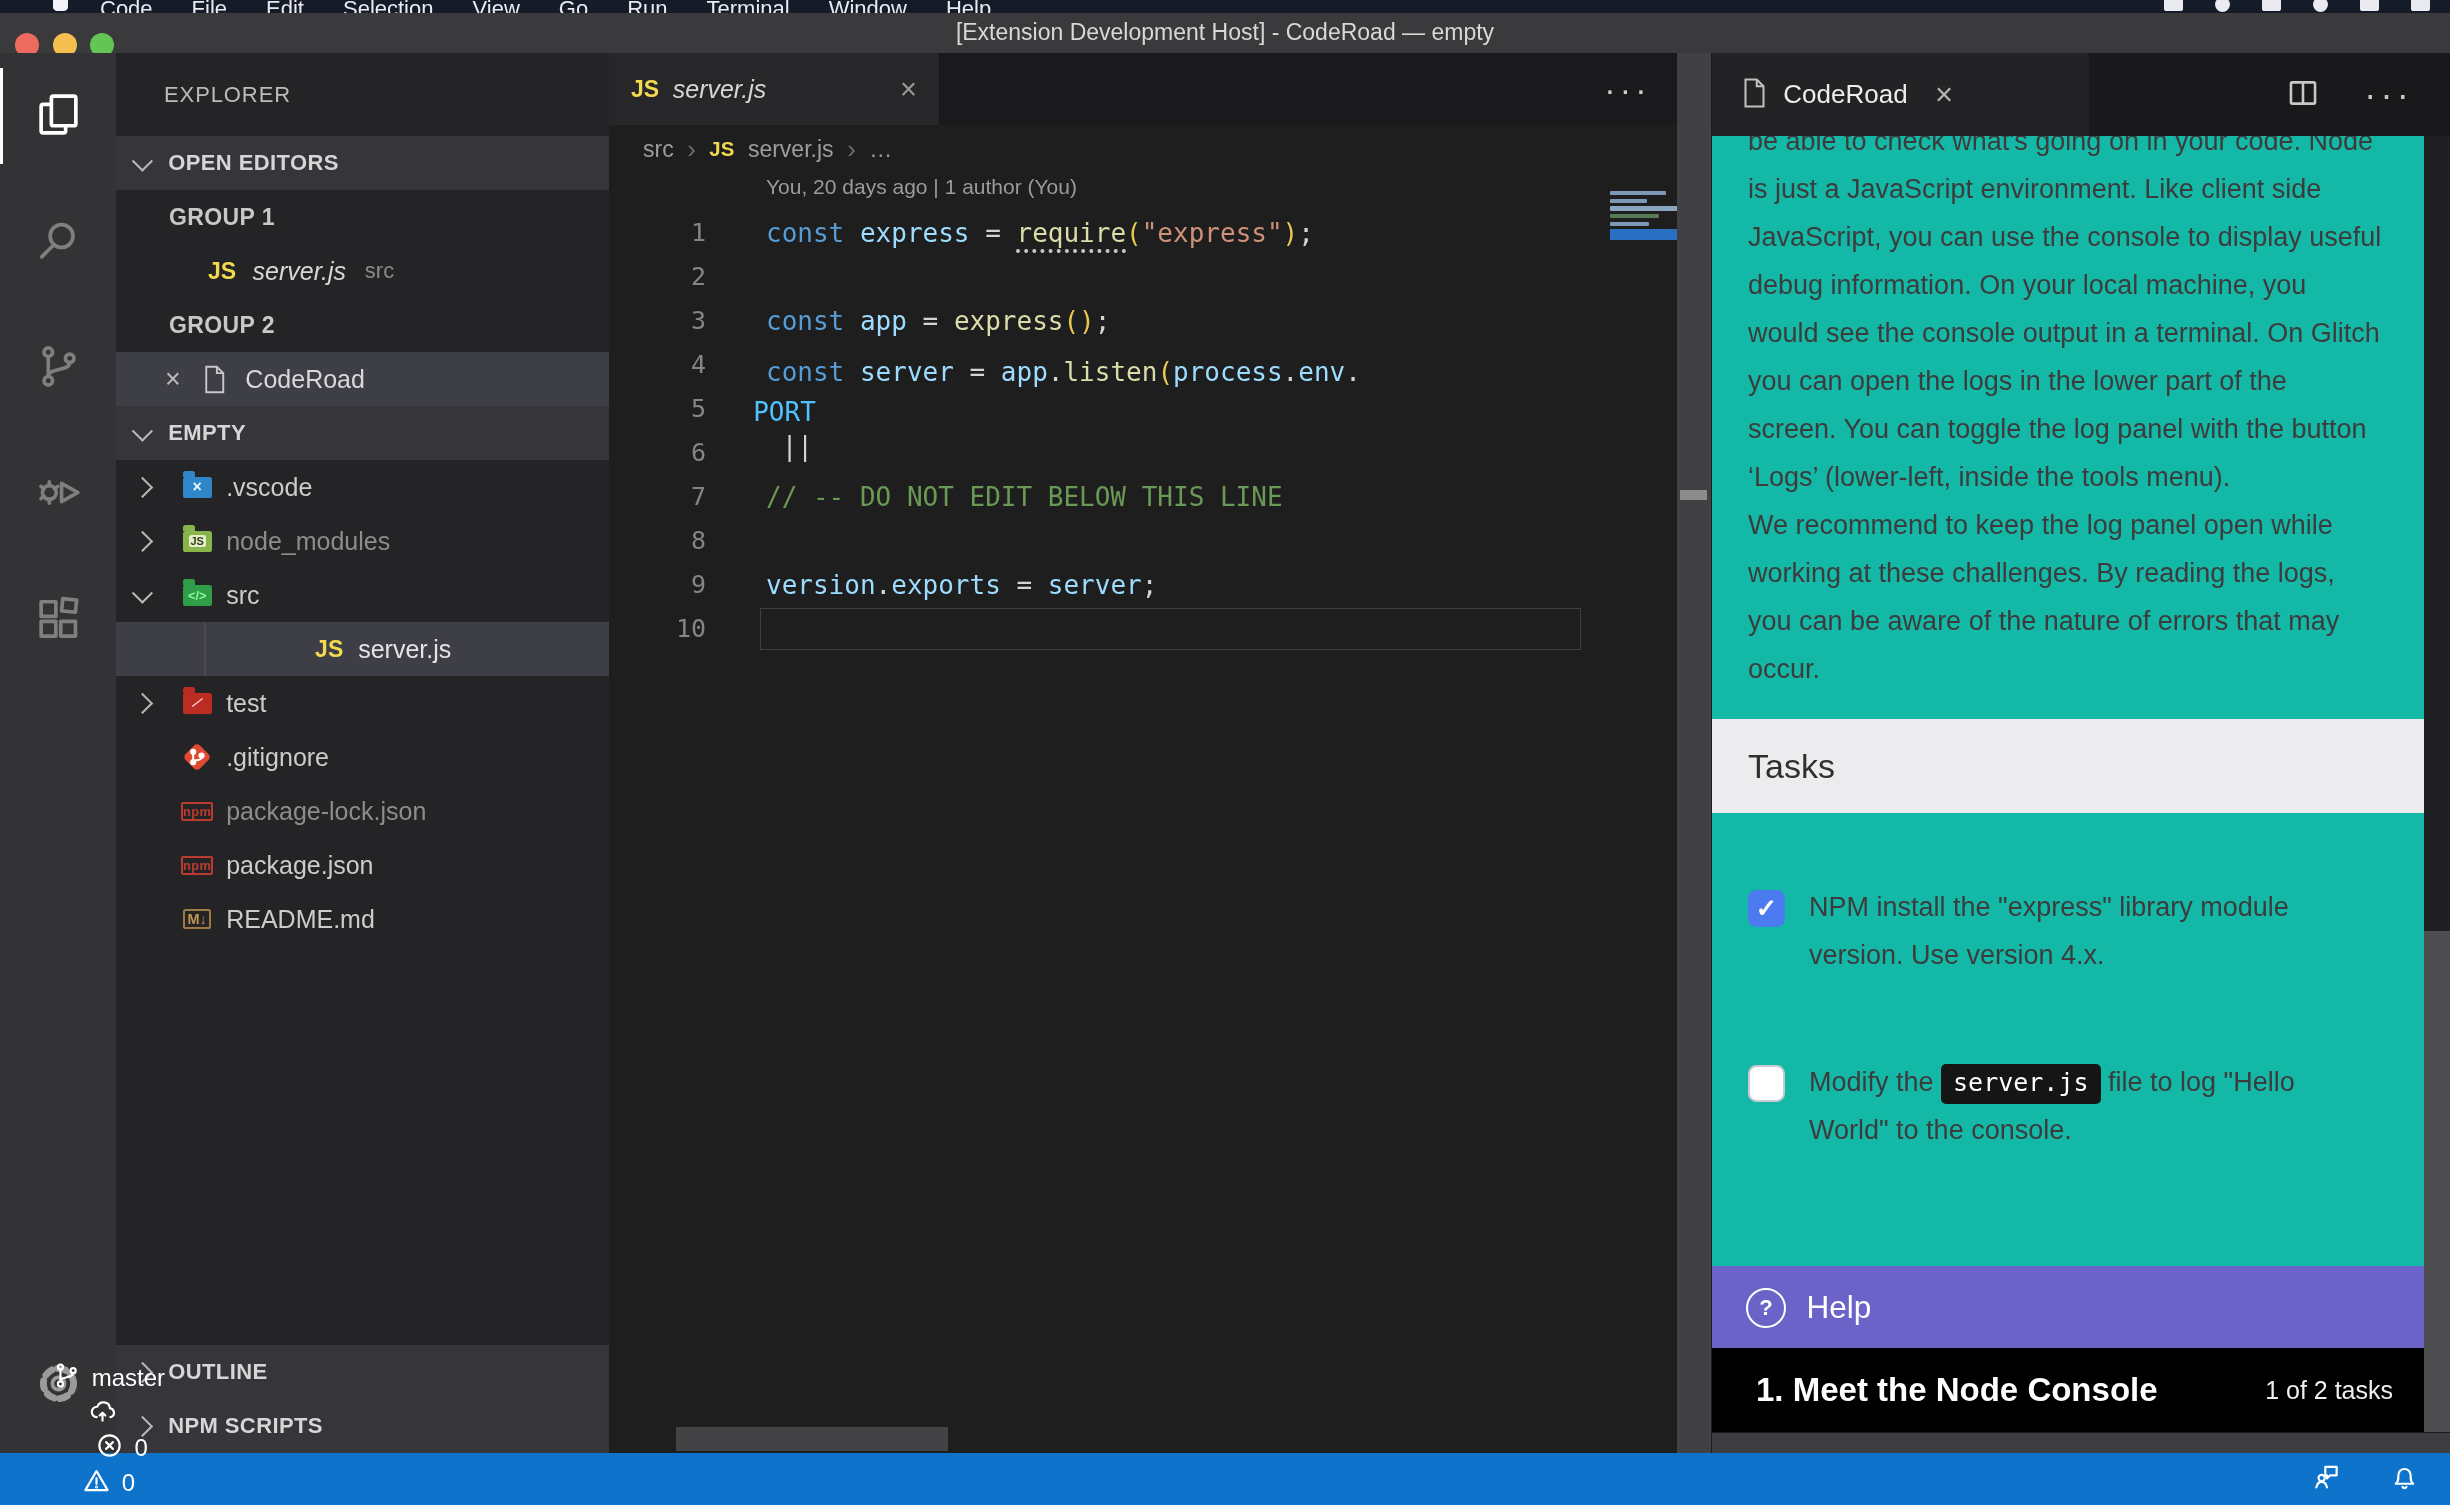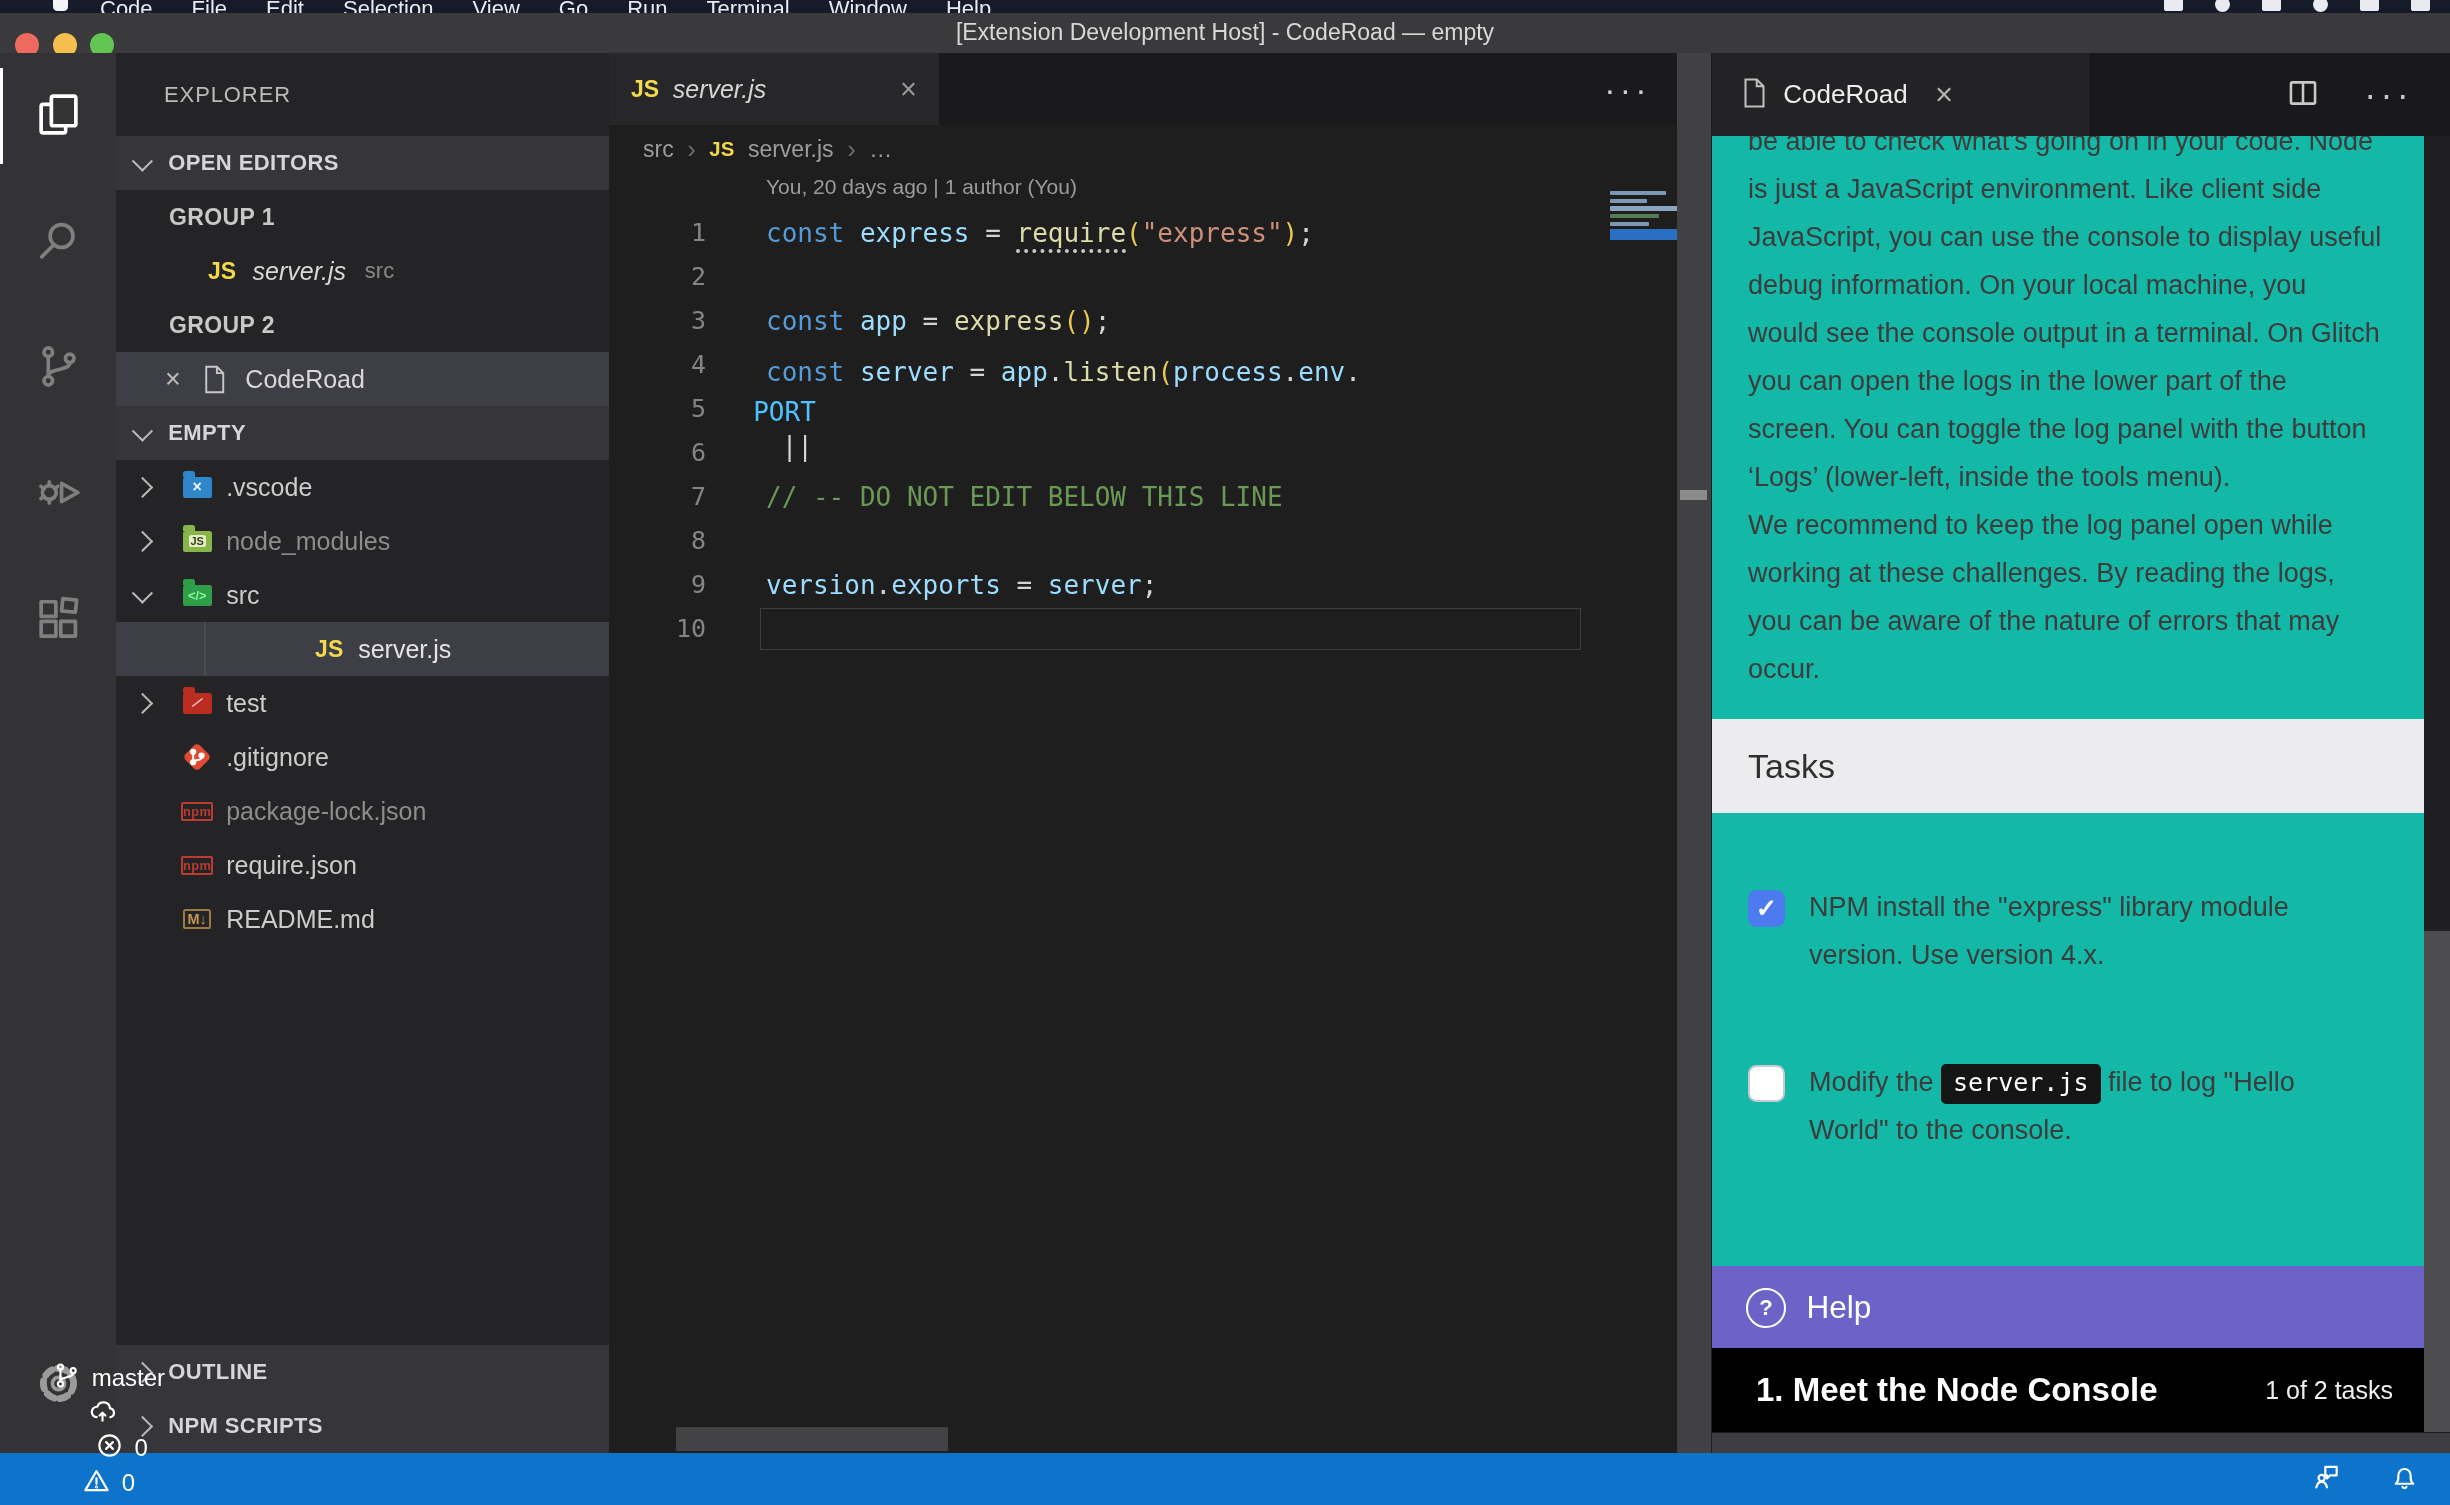--- a/index.html
+++ b/index.html
@@ -321,21 +321,21 @@
           <span class="chev" style="visibility: hidden;"></span>
           <span class="icslot ic-npm">
             <span class="npmchip">npm</span>
           </span>
           <span class="tname">package-lock.json</span>
         </div><div class="row trow">
           <span class="chev" style="visibility: hidden;"></span>
           <span class="icslot ic-npm">
             <span class="npmchip">npm</span>
           </span>
-          <span class="tname">require.json</span>
+          <span class="tname">package.json</span>
         </div><div class="row trow">
           <span class="chev" style="visibility: hidden;"></span>
           <span class="icslot ic-md">
             <span class="mdchip">M↓</span>
           </span>
           <span class="tname">README.md</span>
         </div></div>
 
     <div class="sb-spacer"></div>
 

